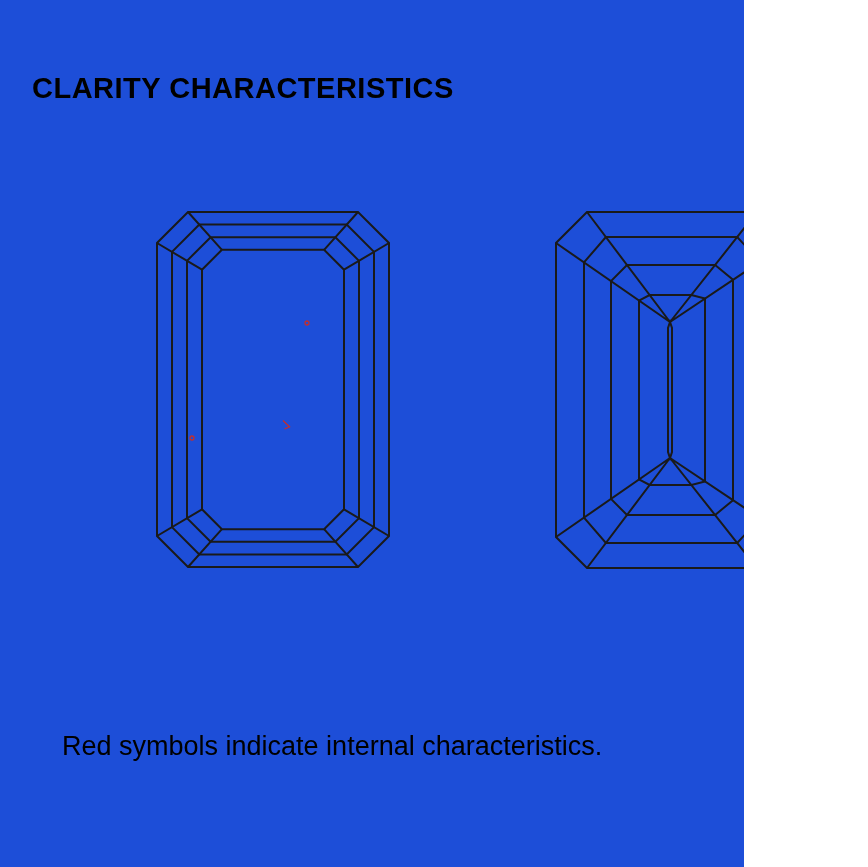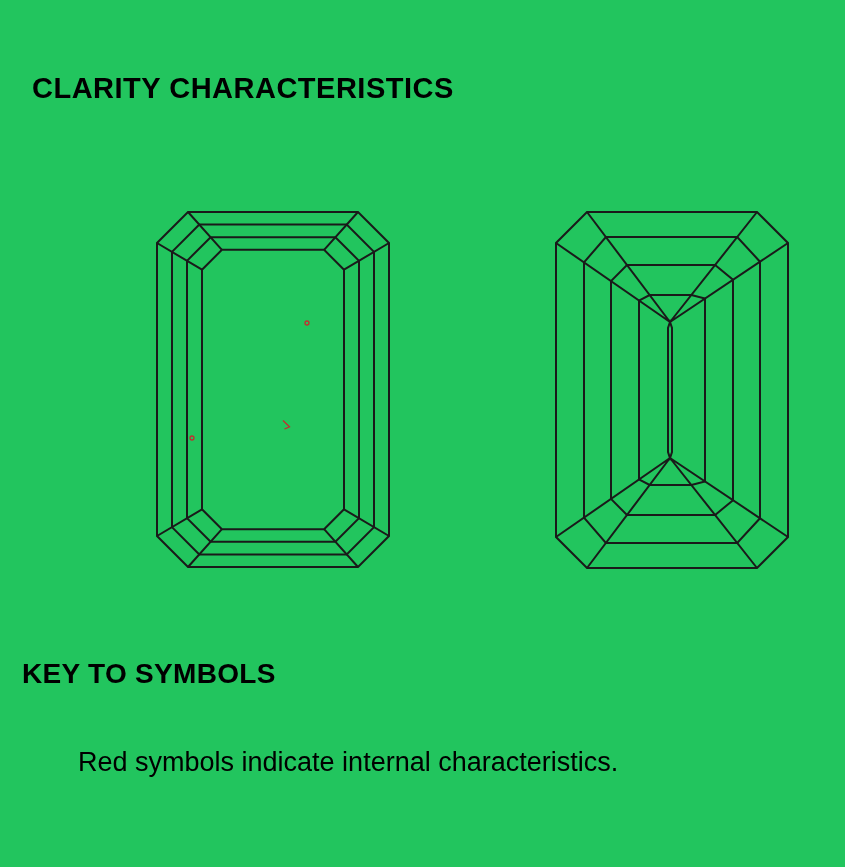--- a/index.html
+++ b/index.html
@@ -1,31 +1,31 @@
 <!DOCTYPE html>
 <html style="--ink: #1a1a1a;"><head>
 <meta charset="utf-8">
 <style>
   html,body{margin:0;padding:0;background:#fff;}
   .page{
-    position:relative;width:845px;height:867px;background:#22c55e;
+    position:relative;width:744px;height:867px;background:#1d4ed8;
     font-family:"Liberation Sans",sans-serif;color:#000;overflow:hidden;
   }
   .title{
     position:absolute;left:32px;top:72px;margin:0;
     font-size:29px;font-weight:700;letter-spacing:.5px;white-space:nowrap;
   }
   .plot{position:absolute;left:0;top:0;width:868px;height:867px;}
   .ink path{fill:none;stroke:var(--ink,#1a1a1a);stroke-width:2;stroke-linejoin:miter;stroke-linecap:butt;}
   .key-heading{
     position:absolute;left:22px;top:658px;margin:0;
     font-size:28px;font-weight:700;letter-spacing:.3px;white-space:nowrap;
   }
   .key-lines{
-    position:absolute;left:62px;top:731px;margin:16px;
+    position:absolute;left:62px;top:731px;margin:0;
     font-size:27px;font-weight:400;line-height:31px;
   }
   .key-lines span{display:block;white-space:nowrap;}
 </style>
 </head>
 <body>
 
 <div class="page">
 
   <h1 class="title">CLARITY CHARACTERISTICS</h1>
@@ -55,19 +55,18 @@
       <path d="M670 322 L668 328 L668 452 L670 458 L672 452 L672 328 Z"></path>
     </g>
 
     <g id="symbol-layer">
         <circle cx="307" cy="323" r="2" fill="none" stroke="#c22f2f" stroke-width="1.3"></circle>
         <polyline points="283,420.5 289.5,426.8 284.5,429" fill="none" stroke="#c22f2f" stroke-width="1.3"></polyline>
         <circle cx="192" cy="438" r="2" fill="none" stroke="#c22f2f" stroke-width="1.3"></circle>
       </g>
   </svg>
 
-  <h2 class="key-heading">KEY TO SYMBOLS</h2>
 
   <div class="key-lines">
     <span>Red symbols indicate internal characteristics.</span>
   </div>
 
 </div>
 
 </body></html>

